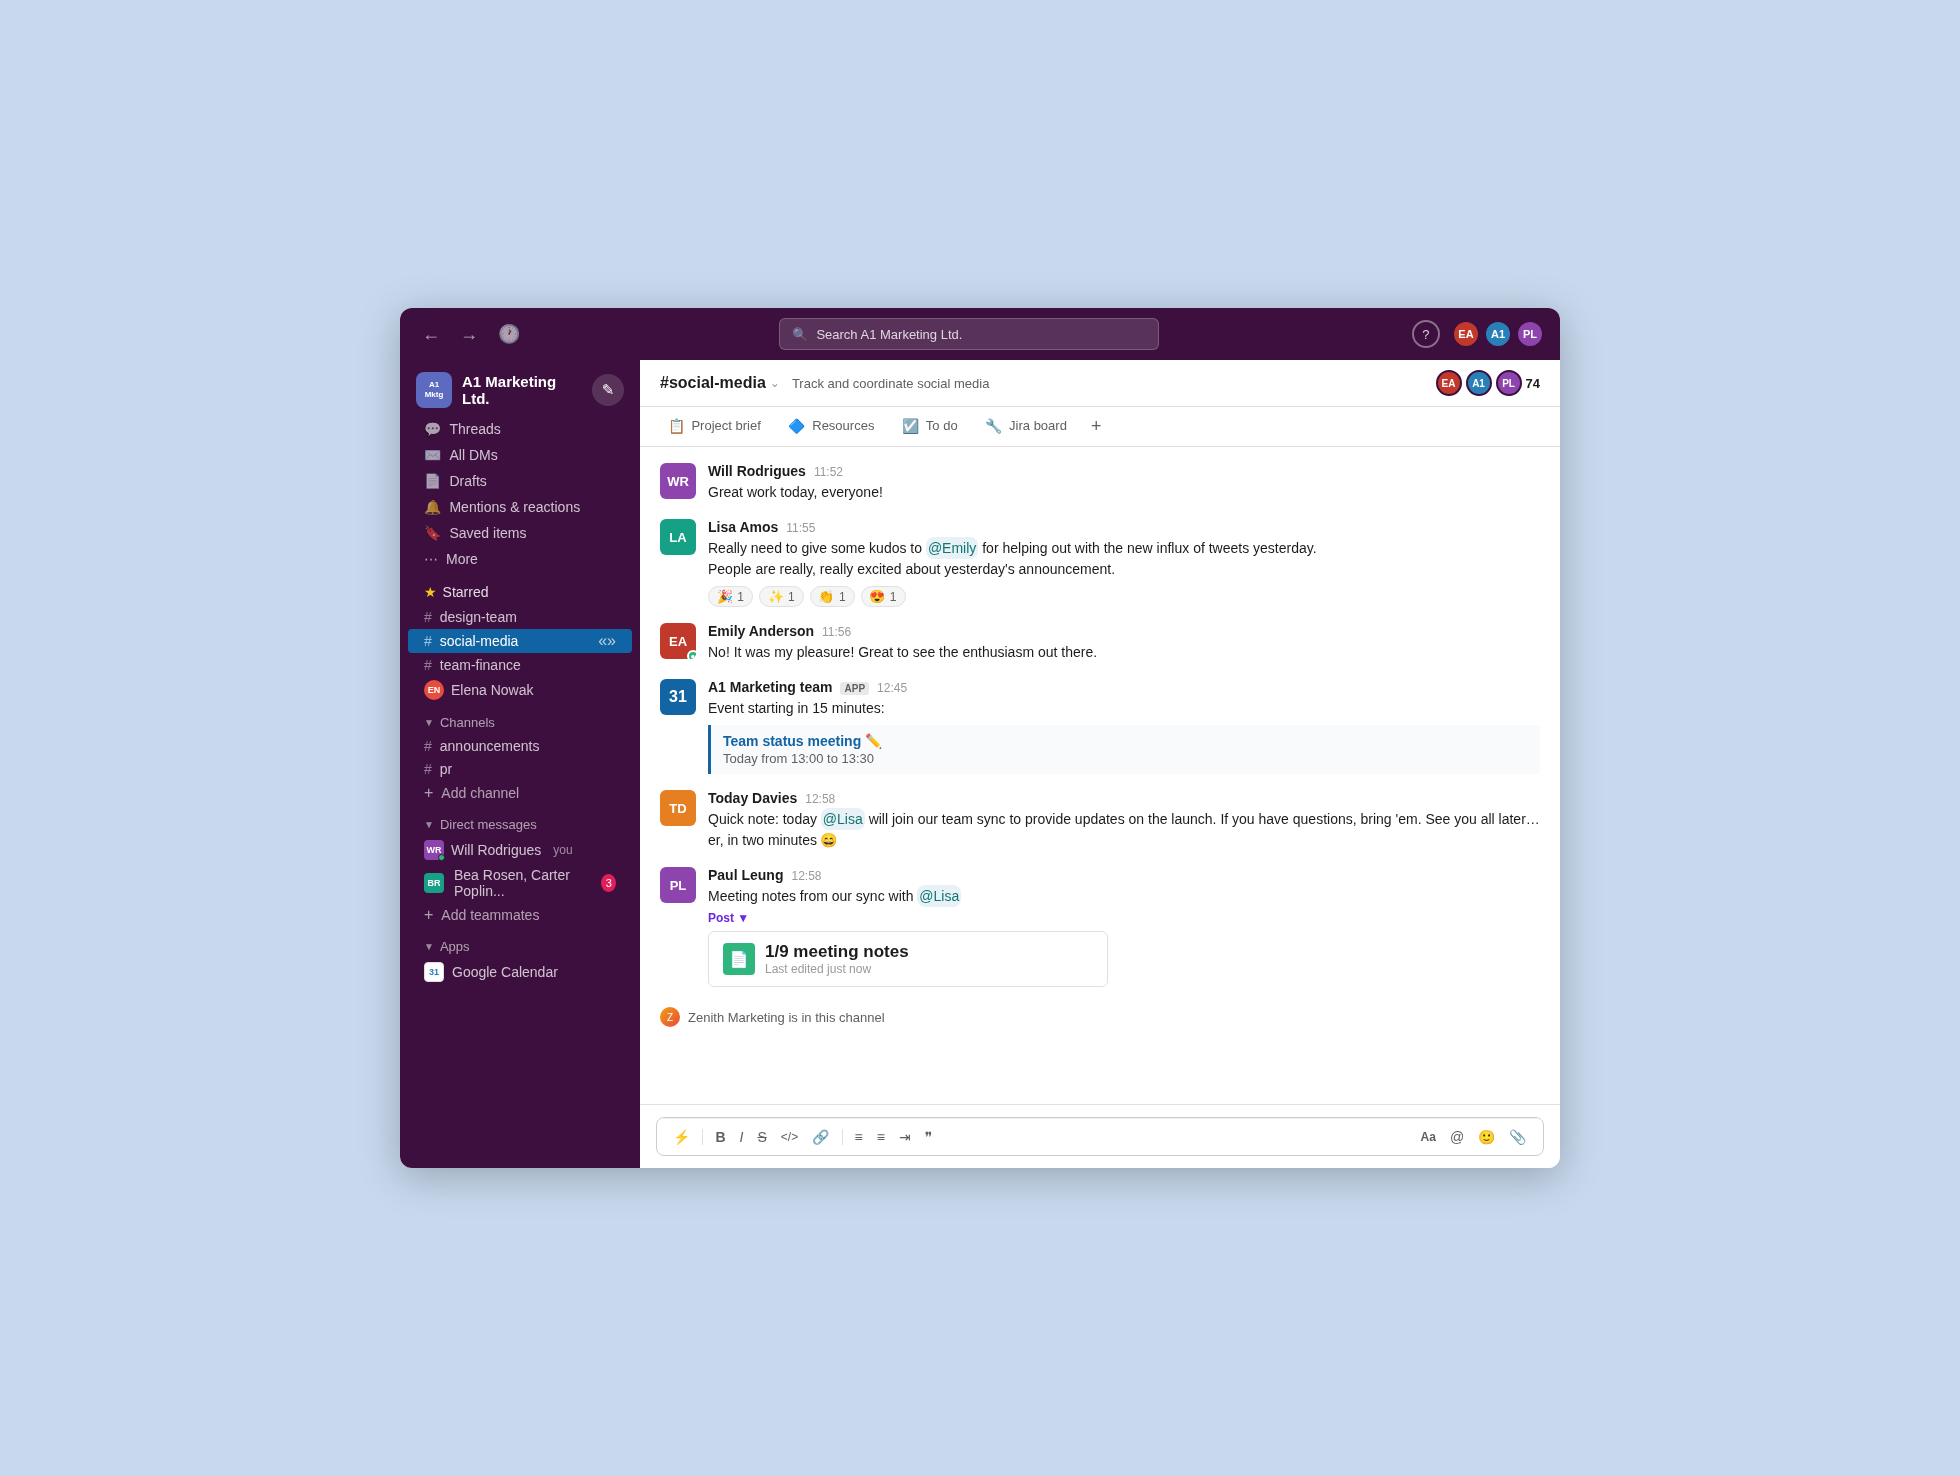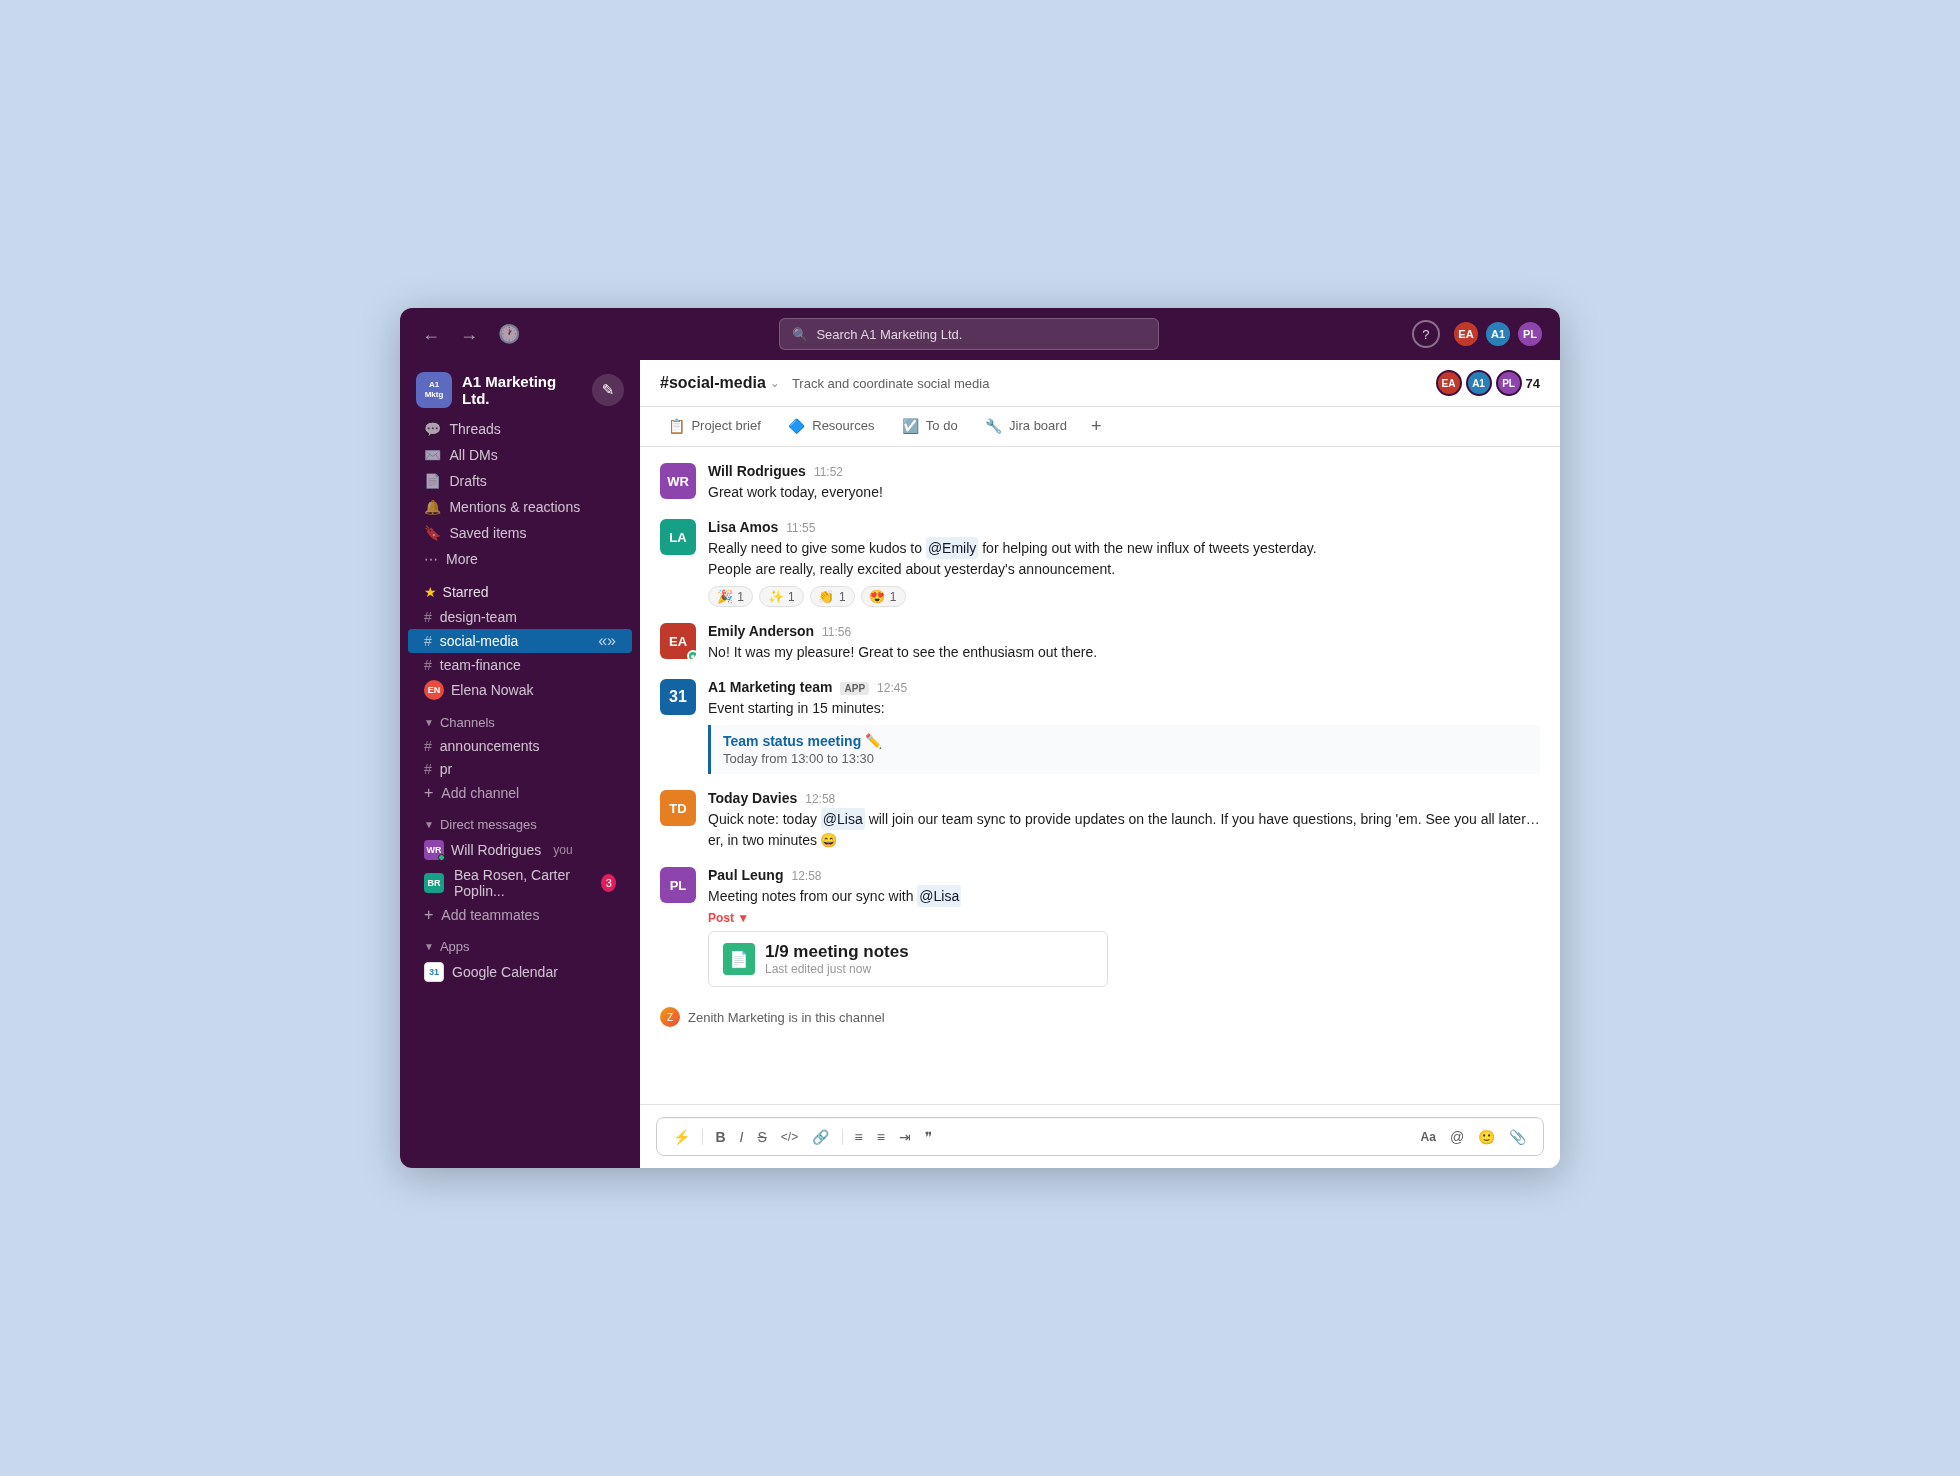--- a/index.html
+++ b/index.html
@@ -327,24 +327,24 @@
     .message-time {
       font-size: 12px;
       color: #999;
     }
     .message-text {
       font-size: 14px;
       color: #1d1c1d;
       line-height: 1.5;
     }
     .mention {
-      color: #0f172a;
+      color: #0f766e;
       background: #e8f0f8;
       padding: 3px 2px;
-      border-radius: 3px;
+      border-radius: 8px;
     }
     .reactions {
       display: flex;
       gap: 6px;
       margin-top: 6px;
     }
     .reaction {
       background: #f5f5f5;
       border: 1px solid #e0e0e0;
       border-radius: 20px;
@@ -774,21 +774,21 @@
         <div class="message-row">
           <div class="message-avatar avatar-pl">PL</div>
           <div class="message-body">
             <div class="message-header">
               <span class="sender-name">Paul Leung</span>
               <span class="message-time">12:58</span>
             </div>
             <div class="message-text">
               Meeting notes from our sync with <span class="mention">@Lisa</span>
             </div>
-            <div style="font-size:12px; font-weight:600; color:#ef4444; margin-top:4px;">Post ▼</div>
+            <div style="font-size:12px; font-weight:600; color:#6d28d9; margin-top:4px;">Post ▼</div>
             <div class="post-card">
               <div class="post-icon">📄</div>
               <div>
                 <div class="post-title">1/9 meeting notes</div>
                 <div class="post-subtitle">Last edited just now</div>
               </div>
             </div>
           </div>
         </div>
 

